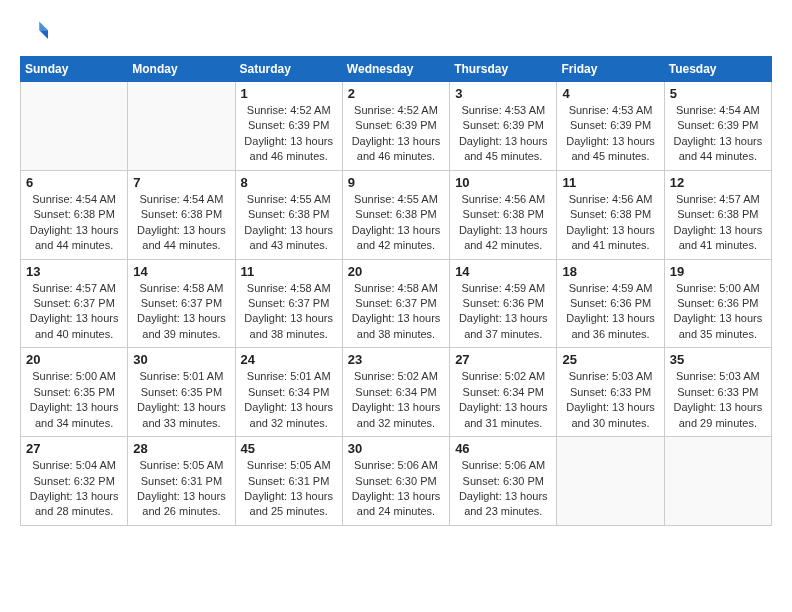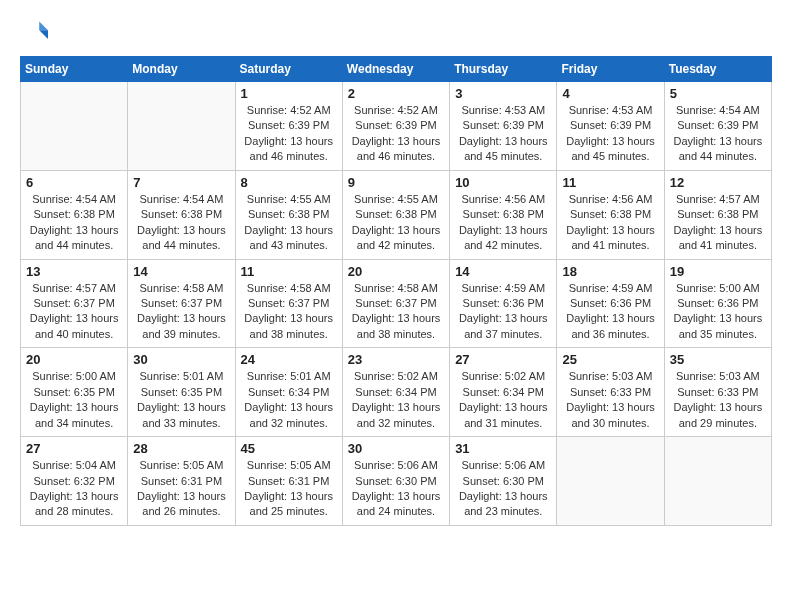--- a/index.html
+++ b/index.html
@@ -255,21 +255,21 @@
           </td>
           <td>
             <span class="day-number">45</span>
             <div class="day-info">Sunrise: 5:05 AM<br>Sunset: 6:31 PM<br>Daylight: 13 hours and 25 minutes.</div>
           </td>
           <td>
             <span class="day-number">30</span>
             <div class="day-info">Sunrise: 5:06 AM<br>Sunset: 6:30 PM<br>Daylight: 13 hours and 24 minutes.</div>
           </td>
           <td>
-            <span class="day-number">31</span>
+            <span class="day-number">46</span>
             <div class="day-info">Sunrise: 5:06 AM<br>Sunset: 6:30 PM<br>Daylight: 13 hours and 23 minutes.</div>
           </td>
           <td class="empty"></td>
           <td class="empty"></td>
         </tr>
       </tbody>
   </table>
 </div>
 
 </body></html>

